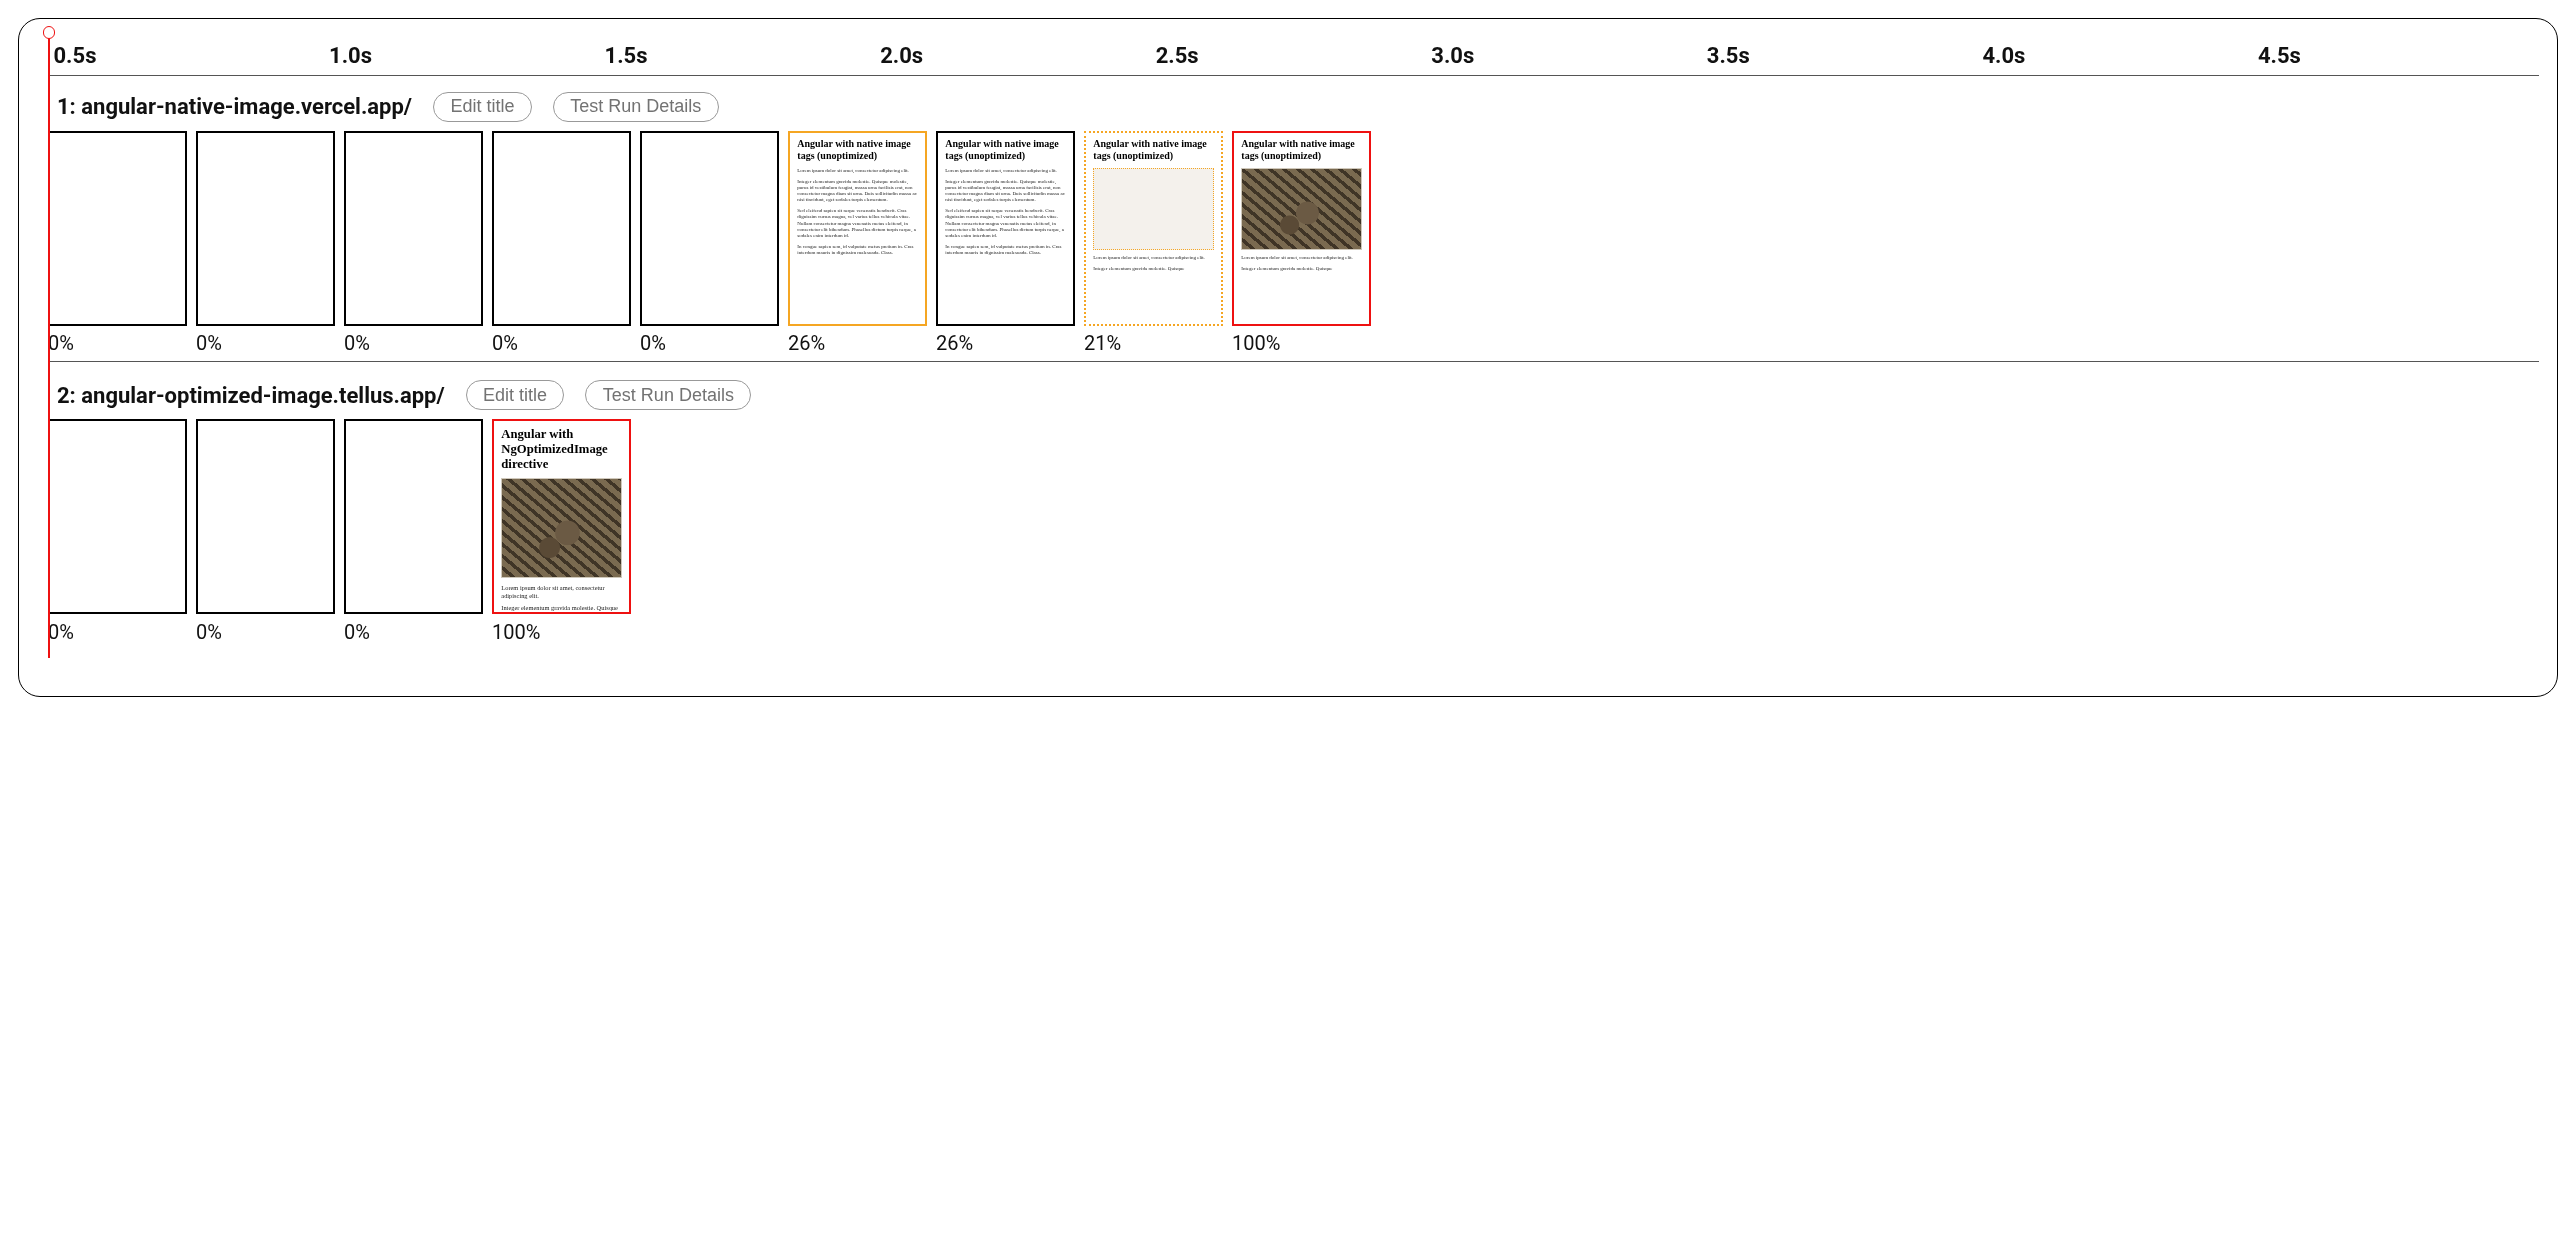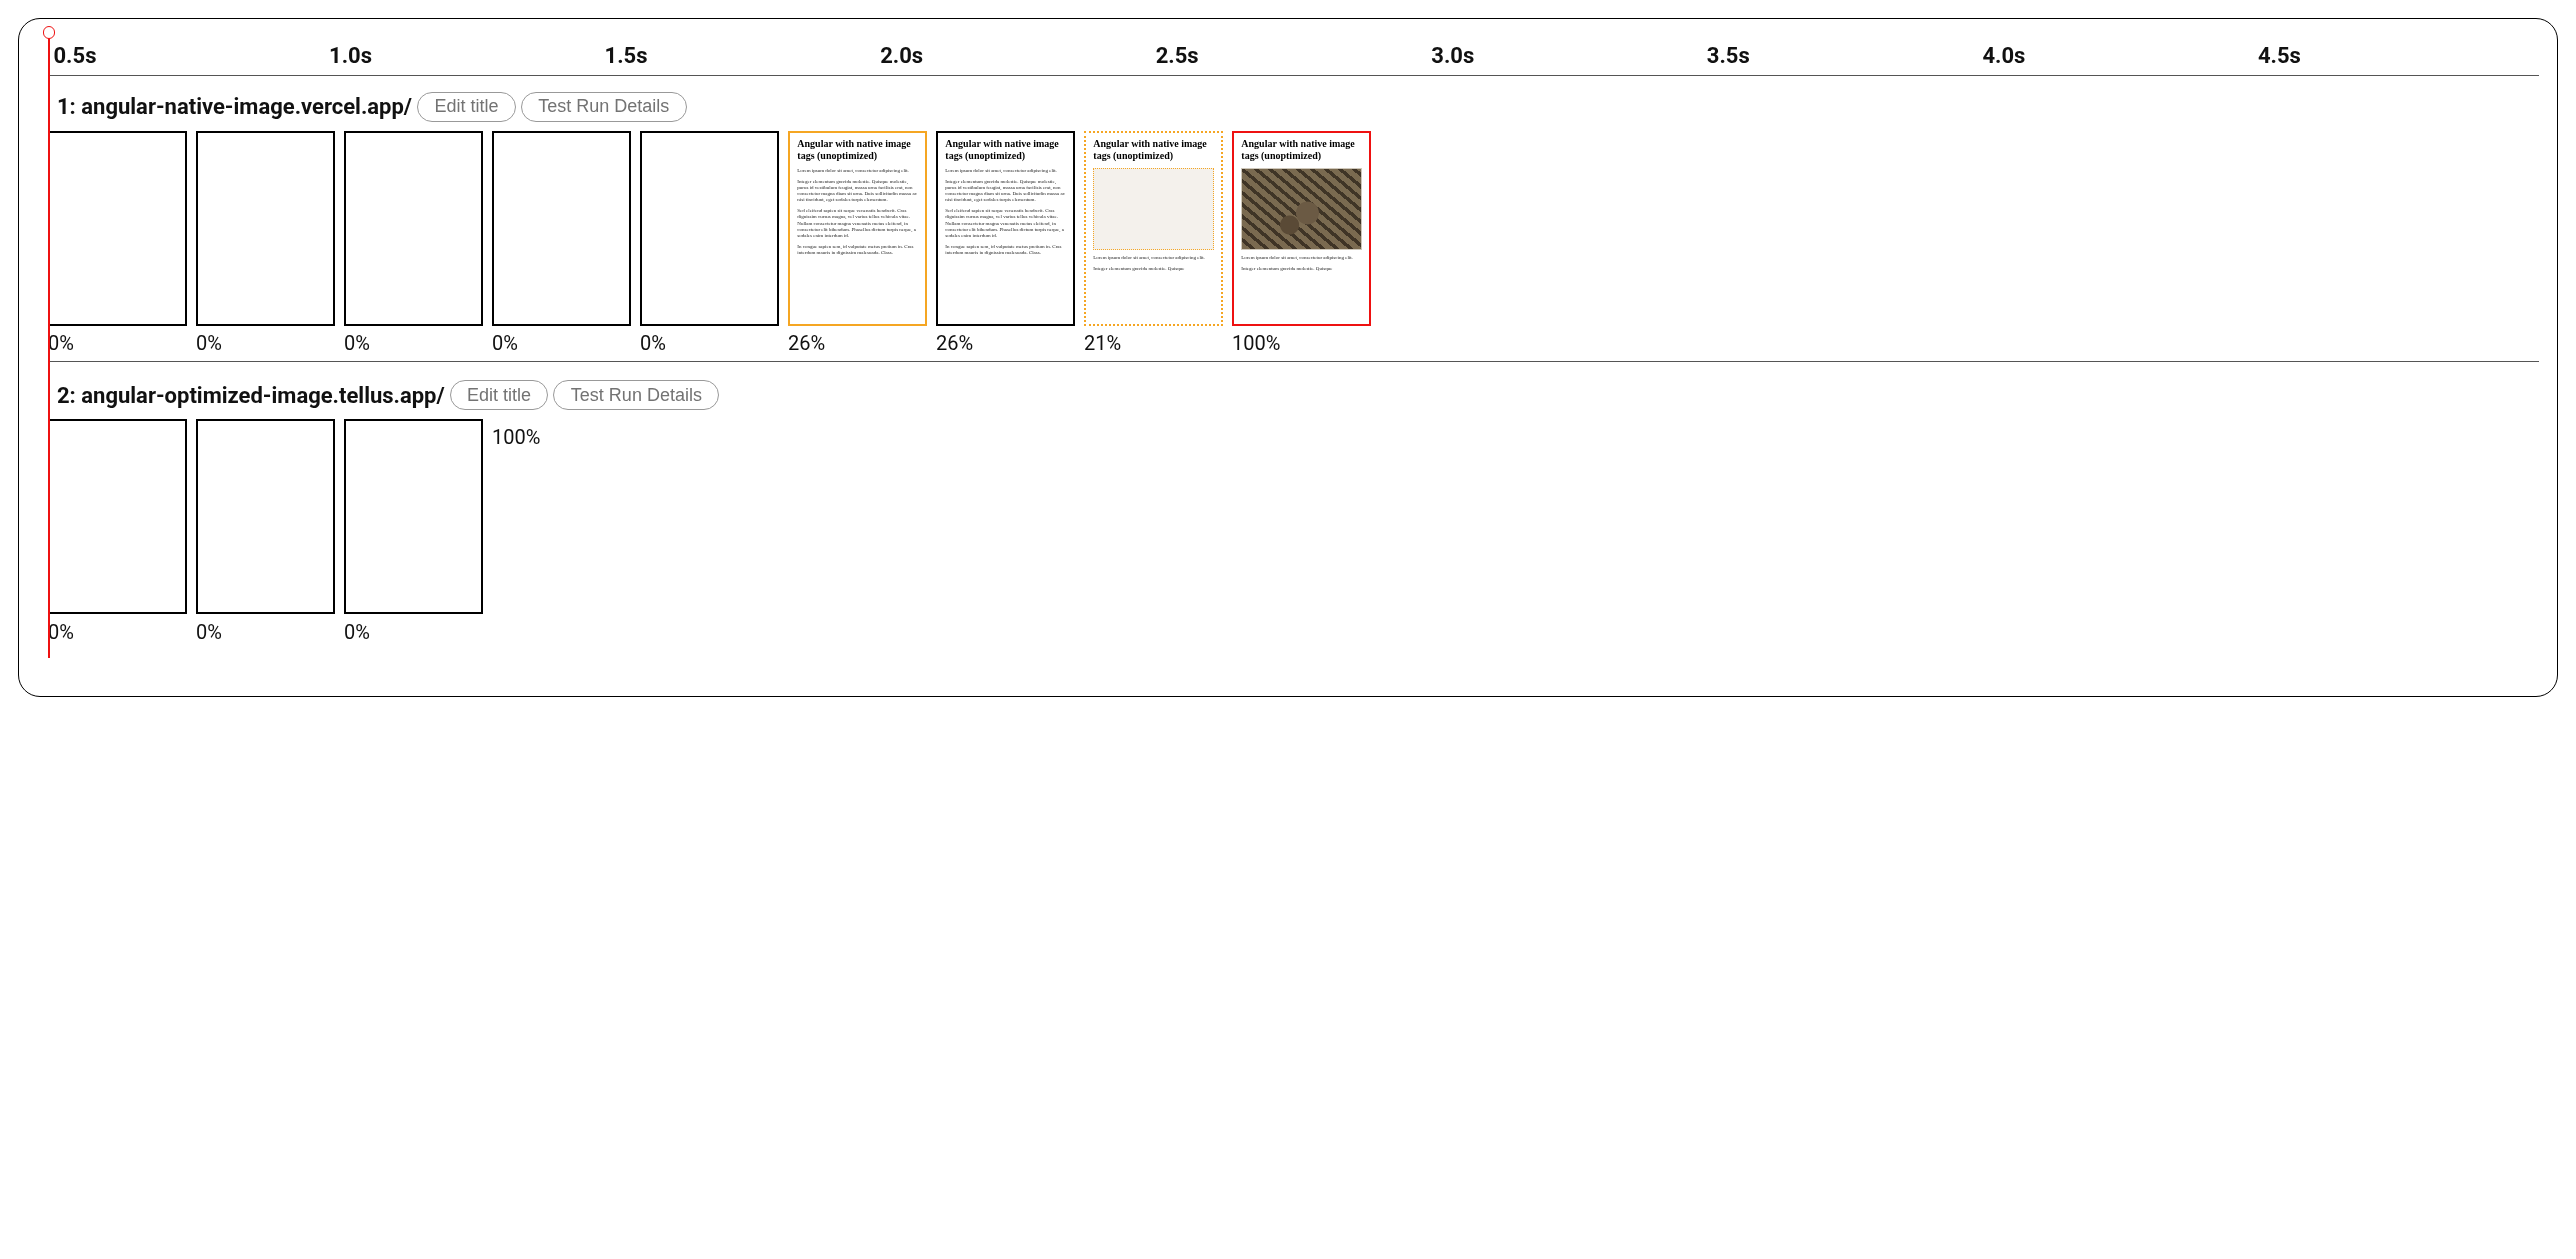--- a/index.html
+++ b/index.html
@@ -48,21 +48,21 @@
   }
   .timeline-header .tick {
     font-weight: 700;
     font-size: 22px;
     color: #111;
   }
   .run-block { margin-bottom: 16.4px; }
   .run-head {
     display: flex;
     align-items: center;
-    gap: 5px;
+    gap: 21px;
     padding: 1.8px 0 9px 9px;
   }
   .run-title {
     font-size: 22px;
     font-weight: 700;
     color: #111;
     white-space: nowrap;
   }
   .pill-btn {
     font-size: 18px;
@@ -249,20 +249,28 @@
       </div>
       <div class="pct">0%</div>
           </div>
           <div class="frame-cell">
       <div class="frame">
         
       </div>
       <div class="pct">0%</div>
           </div>
           <div class="frame-cell">
+      <div class="frame red">
+        <div class="thumb-body">
+      <div class="thumb-title big">Angular with NgOptimizedImage directive</div>
+      <div class="cat" style="height:100px"></div>
+      <div class="thumb-para big">Lorem ipsum dolor sit amet, consectetur adipiscing elit.</div>
+      <div class="thumb-para big">Integer elementum gravida molestie. Quisque</div>
+    </div>
+      </div>
       <div class="pct">100%</div>
           </div>
         </div>
     </div>
 
   </div>
 </div>
 
 
 </body></html>

